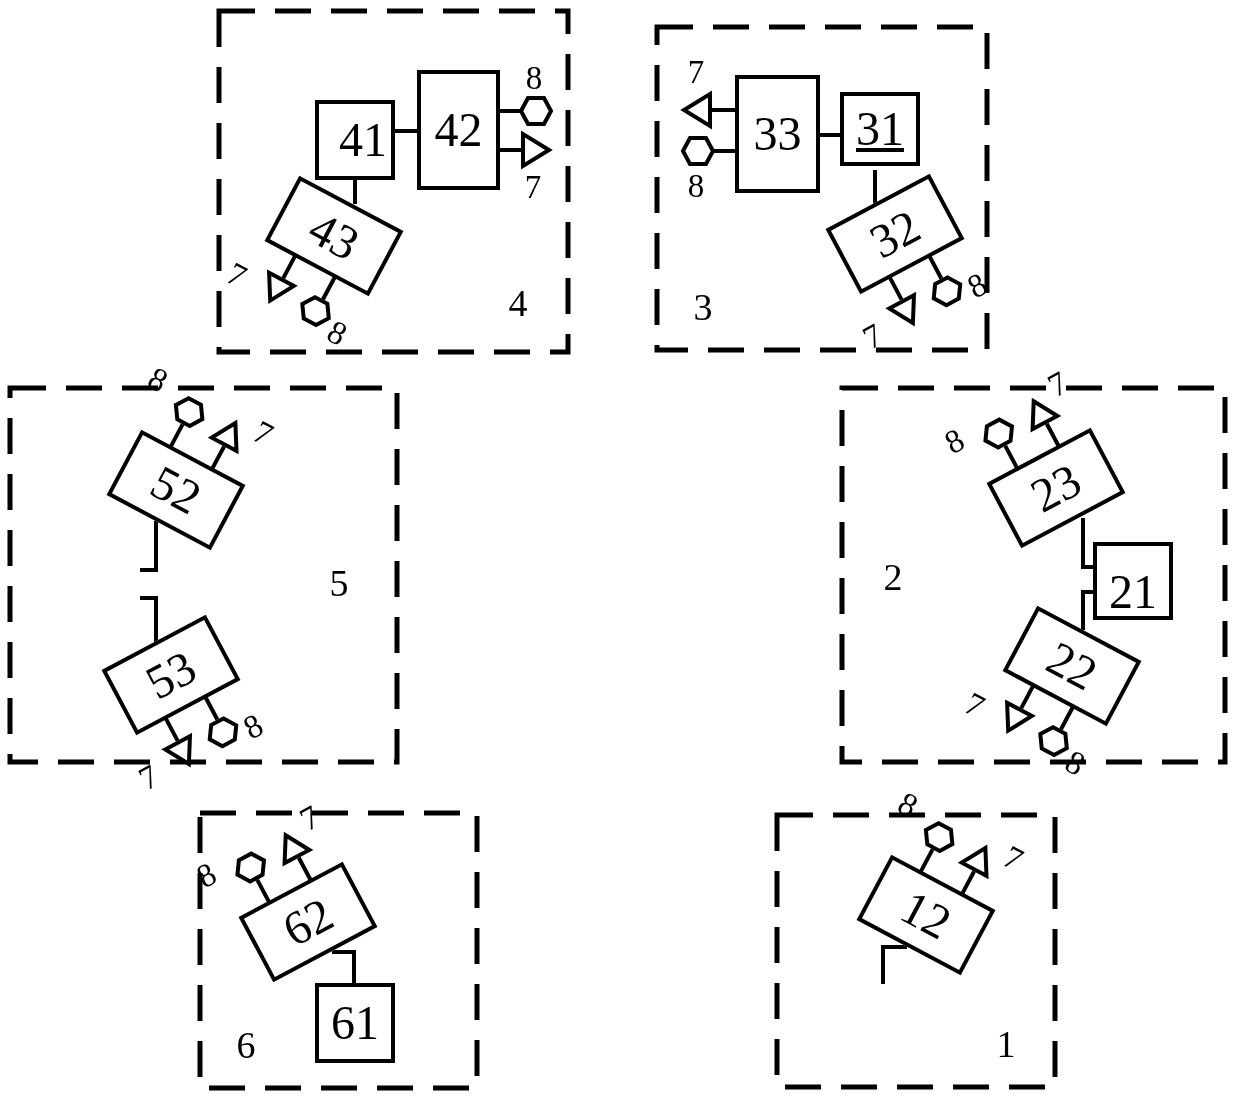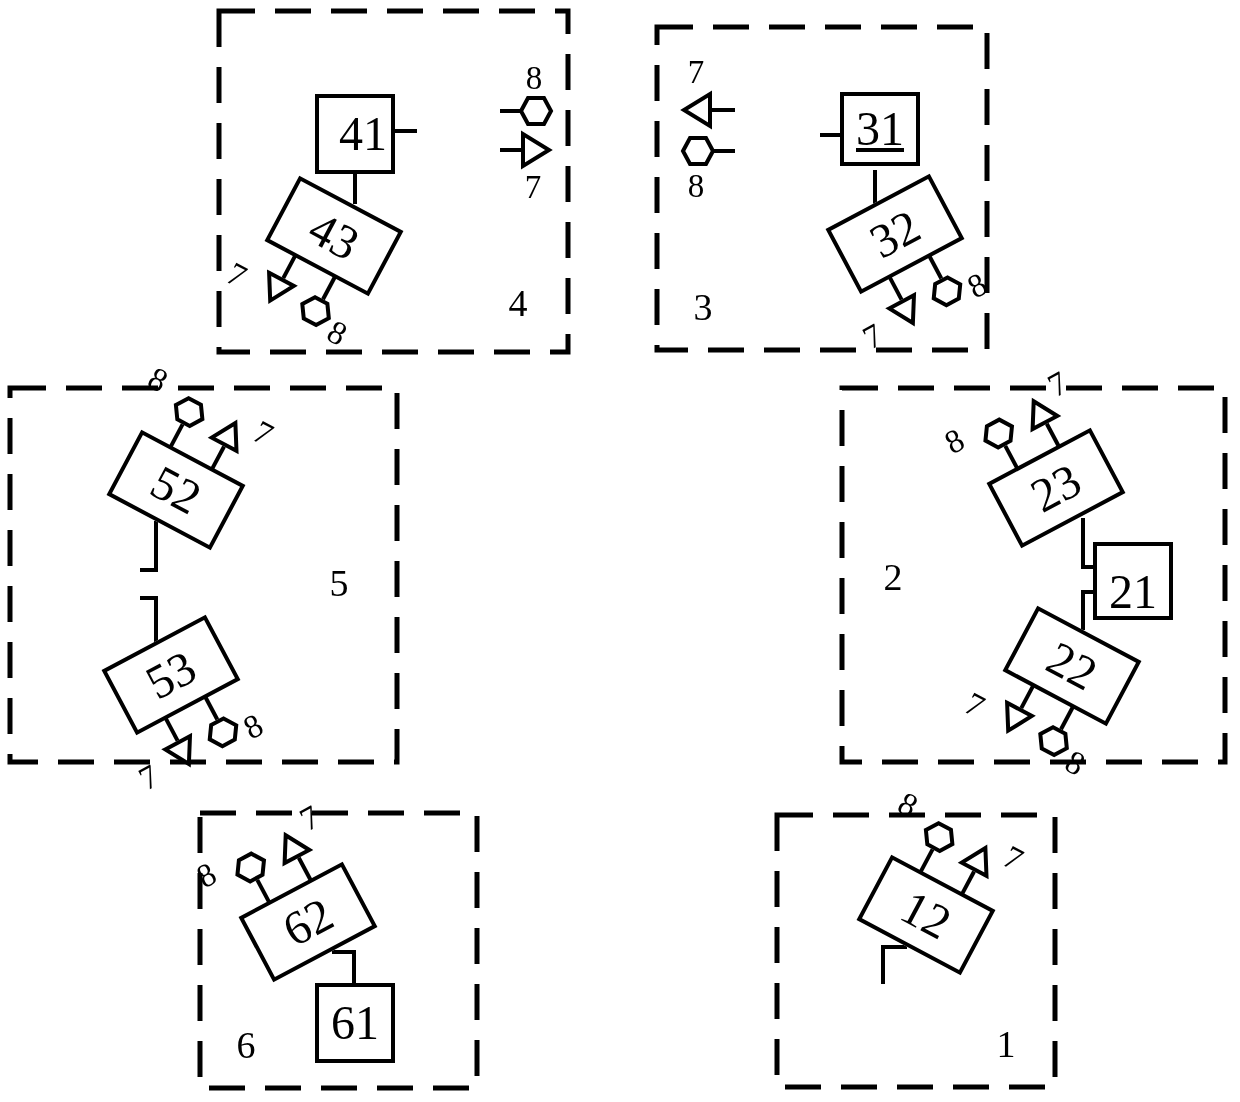--- a/index.html
+++ b/index.html
@@ -81,22 +81,25 @@
     </g>
 
     <g stroke-width="4">
       <line x1="735" y1="110" x2="710" y2="110"></line>
       <polygon fill="#ffffff" points="710,94 710,126 684,110"></polygon>
       <line x1="735" y1="151" x2="713" y2="151"></line>
       <polygon fill="#ffffff" points="683,151 690,138 706,138 713,151 706,164 690,164"></polygon>
     </g>
   </svg>
 
-  <div class="box" style="left:315px;top:94px;width:80px;height:80px;padding-left:16px;">
+  <div class="box" style="left:315px;top:100px;width:80px;height:80px;padding-left:16px;">
     <span>41</span>
+  </div>
+  <div class="box" style="left:417px;top:70px;width:83px;height:120px;">
+    <span>42</span>
   </div>
   <div class="flabel" style="left:534px;top:78px;">8</div>
   <div class="flabel" style="left:533px;top:187px;">7</div>
 
   <div class="unit att-bottom" style="left:275px;top:199px;transform:rotate(28deg);">
     <div class="ubox">
       <span>43</span>
     </div>
     <div class="stub stub-tri"></div>
     <svg class="shape shape-tri" width="34" height="30" stroke="#000" stroke-width="4" fill="#fff">
@@ -104,20 +107,23 @@
       </svg>
     <div class="mini lbl-tri">7</div>
     <div class="stub stub-hex"></div>
     <svg class="shape shape-hex" width="36" height="30" stroke="#000" stroke-width="4" fill="#fff">
         <polygon points="3,15 11,3 25,3 33,15 25,27 11,27"></polygon>
       </svg>
     <div class="mini lbl-hex">8</div>
   </div>
   <div class="glabel" style="left:518px;top:303px;">4</div>
 
+  <div class="box" style="left:735px;top:75px;width:85px;height:118px;">
+    <span>33</span>
+  </div>
   <div class="box" style="left:840px;top:92px;width:80px;height:74px;text-decoration:underline;">
     <span>31</span>
   </div>
   <div class="flabel" style="left:696px;top:72px;">7</div>
   <div class="flabel" style="left:696px;top:186px;">8</div>
 
   <div class="unit att-bottom" style="left:836px;top:197px;transform:rotate(-28deg);">
     <div class="ubox">
       <span>32</span>
     </div>

